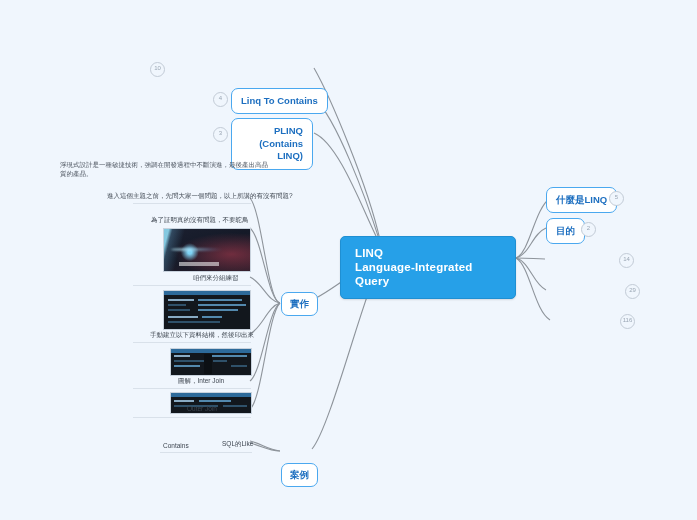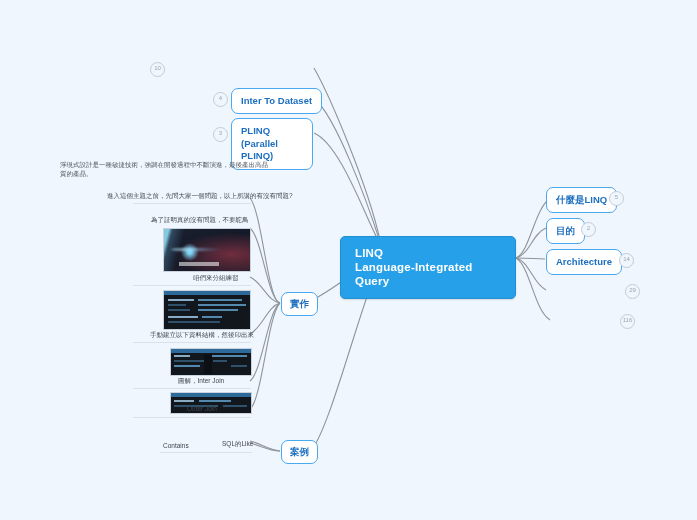--- a/index.html
+++ b/index.html
@@ -36,21 +36,21 @@
     border:1.6px solid #4aa8ef;
     border-radius:7px;
     color:#1d6fc0;
     font-weight:bold;
     font-size:9.5px;
     line-height:12px;
     padding:6px 9px;
     white-space:nowrap;
     text-align:left;
   }
-  .topic.two-line{white-space:normal;line-height:12.5px;}
+  .topic.two-line{white-space:normal;line-height:12.5px;text-align:right;}
   .topic.cjk{font-size:9.5px;}
   .topic.small{padding:5px 8px;}
 
   
   .badge{
     position:absolute;
     width:13px;height:13px;
     border-radius:50%;
     background:#f0f6fd;
     border:1px solid #c2cbd6;
@@ -138,41 +138,40 @@
     <span>LINQ</span>
     <span class="l2">Language-Integrated Query</span>
   </div>
 
   <div class="node topic cjk" style="left:546px;top:187px;">什麼是LINQ</div>
   <div class="badge" style="left:609px;top:191px;">5</div>
 
   <div class="node topic cjk" style="left:546px;top:218px;">目的</div>
   <div class="badge" style="left:581px;top:222px;">2</div>
 
-  <div class="node topic" style="left:546px;top:249px;">Architecture</div>
   <div class="badge" style="left:619px;top:253px;">14</div>
 
   <div class="badge" style="left:625px;top:284px;">29</div>
 
   <div class="badge" style="left:620px;top:314px;">116</div>
 
   <div class="badge" style="left:150px;top:62px;">10</div>
 
-  <div class="node topic" style="left:231px;top:88px;">Inter To Dataset</div>
+  <div class="node topic" style="left:231px;top:88px;">Linq To Contains</div>
   <div class="badge" style="left:213px;top:92px;">4</div>
 
   <div class="node topic two-line" style="left:231px;top:118px;width:82px;">
     <span>PLINQ</span><br>
-    <span>(Parallel PLINQ)</span>
+    <span>(Contains LINQ)</span>
   </div>
   <div class="badge" style="left:213px;top:127px;">3</div>
 
   <div class="node topic cjk small" style="left:281px;top:292px;">實作</div>
 
-  <div class="node topic cjk small" style="left:281px;top:440px;">案例</div>
+  <div class="node topic cjk small" style="left:281px;top:463px;">案例</div>
 
   <div class="note" style="left:60px;top:160px;">浮現式設計是一種敏捷技術，強調在開發過程中不斷演進，最後產出高品質的產品。</div>
 
   <div class="caption" style="left:107px;top:191px;">進入這個主題之前，先問大家一個問題，以上所講的有沒有問題?</div>
   <div class="sep" style="left:133px;top:203px;width:118px;"></div>
 
   <div class="caption" style="left:151px;top:215px;">為了証明真的沒有問題，不要鴕鳥</div>
   <div class="thumb thumb-space" style="left:163px;top:228px;width:86px;height:42px;">
     <span class="sub"></span>
   </div>

